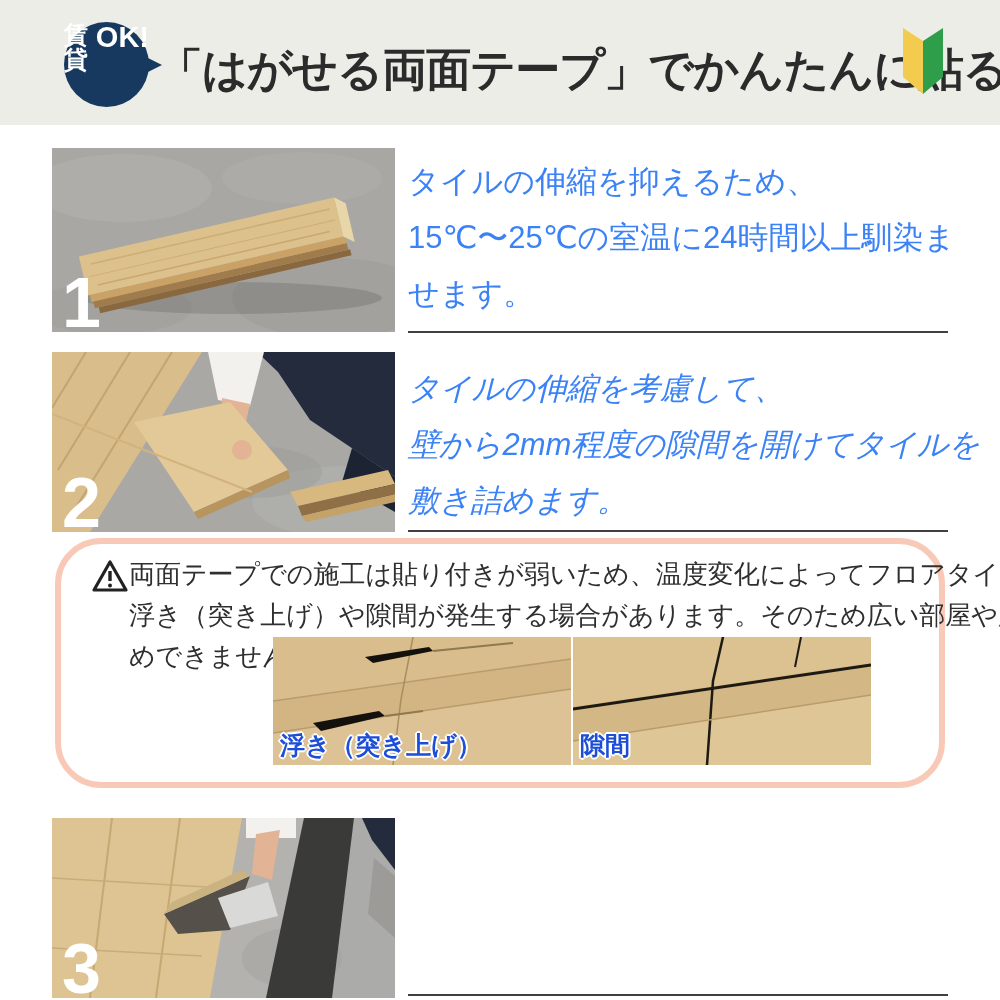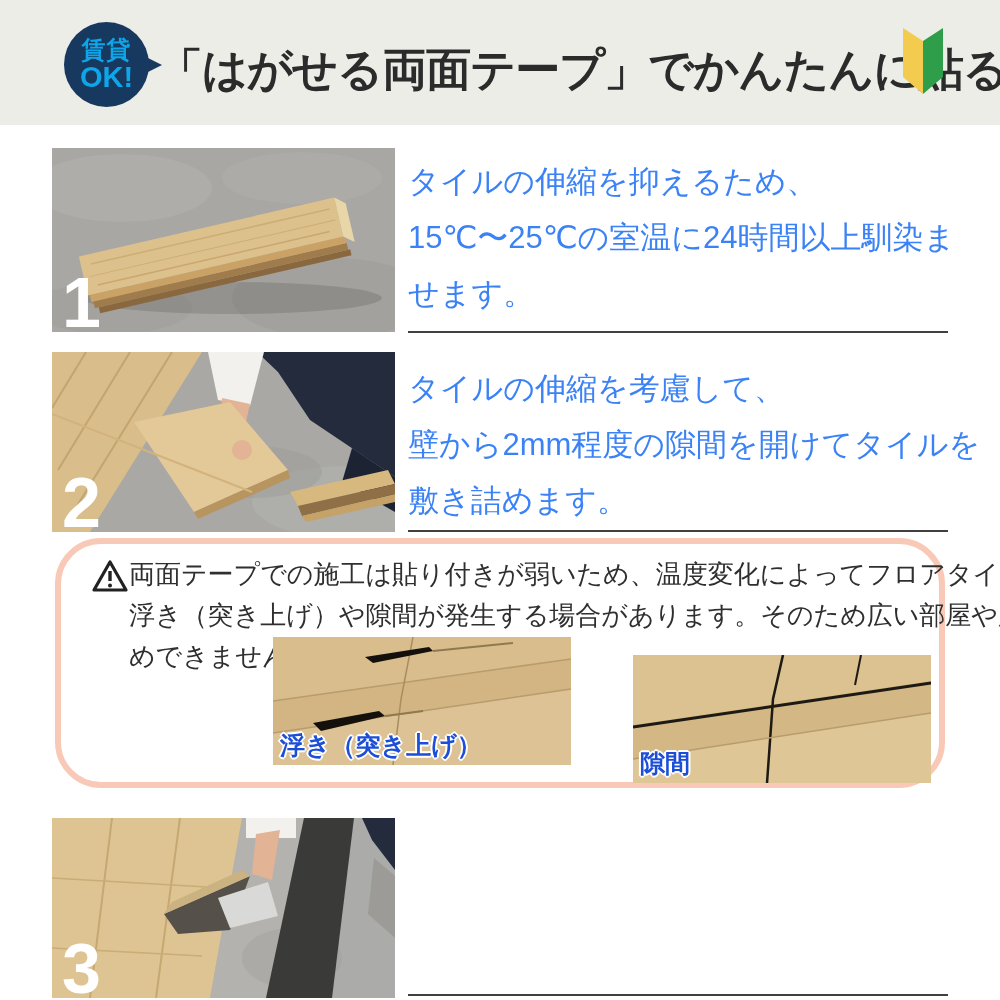--- a/index.html
+++ b/index.html
@@ -8,22 +8,22 @@
     font-family:"Liberation Sans","DejaVu Sans",sans-serif;
     background:#ffffff; position:relative; overflow:hidden;
   }
   .page { position:absolute; inset:0; width:1000px; height:1000px; background:#ffffff; }
 
   
   .header { position:absolute; left:0; top:0; width:1000px; height:125px; background:#ecede7; }
   .badge {
     position:absolute; left:64px; top:22px; width:85px; height:85px;
     background:#17395f; border-radius:50%;
-    display:flex; flex-direction:column; align-items:center; justify-content:center;
-    color:#0ea5e9; font-weight:bold; line-height:1.05; z-index:2;
+    display:flex; flex-direction:row; justify-content:center;
+    color:#ffffff; font-weight:bold; line-height:1.05; z-index:2;
   }
   .badge .b1 { font-size:24px; letter-spacing:1px; }
   .badge .b2 { font-size:29px; }
   .badge-tail {
     position:absolute; left:144px; top:56px; width:0; height:0; z-index:1;
     border-top:9px solid transparent; border-bottom:9px solid transparent;
     border-left:18px solid #17395f;
   }
   .title {
     position:absolute; left:158px; top:40px; width:760px;
@@ -49,21 +49,21 @@
     position:absolute; left:55px; top:538px; width:890px; height:250px;
     border:6px solid #f8c9b6; border-radius:46px; background:#ffffff;
   }
   .warn-icon { position:absolute; left:30px; top:14px; }
   .warn-text {
     position:absolute; left:68px; top:10px; width:800px;
     font-size:26px; line-height:41px; color:#2f2f2f; white-space:pre;
   }
   .warn-photo { position:absolute; top:93px; width:298px; height:128px; overflow:hidden; }
   .warn-photo.p1 { left:212px; }
-  .warn-photo.p2 { left:572px;margin-top:18px; }
+  .warn-photo.p2 { left:512px; }
   .warn-label {
     position:absolute; left:7px; bottom:3px;
     font-size:25px; font-weight:bold; color:#1d4ed8; white-space:pre;
     text-shadow:-2px 0 0 #fff, 2px 0 0 #fff, 0 -2px 0 #fff, 0 2px 0 #fff,
                 -1px -1px 0 #fff, 1px 1px 0 #fff, -1px 1px 0 #fff, 1px -1px 0 #fff;
   }
 </style>
 </head>
 <body>
 
@@ -124,21 +124,21 @@
       <polygon points="82,70 178,50 236,118 142,160" fill="#e3c997"></polygon>
       <polygon points="142,160 236,118 238,126 146,167" fill="#b8955f"></polygon>
       <line x1="118,62" y1="62" x2="200" y2="140" stroke="#d2b37e" stroke-width="2"></line>
       <circle cx="190" cy="98" r="10" fill="#e2b394"></circle>
       <polygon points="238,140 336,118 343,132 246,154" fill="#d7b97f"></polygon>
       <polygon points="246,154 343,132 343,142 250,164" fill="#8f6f45"></polygon>
       <polygon points="250,164 343,142 343,150 254,170" fill="#c4a268"></polygon>
     </svg>
     <div class="step-num">2</div>
   </div>
-  <div class="step-text" style="top:361px;">タイルの伸縮を考慮して、
+  <div class="step-text" style="top:361px;font-style:italic;">タイルの伸縮を考慮して、
 壁から2mm程度の隙間を開けてタイルを
 敷き詰めます。</div>
   <div class="rule" style="top:530px;"></div>
 
   <div class="warnbox">
     <svg class="warn-icon" width="38" height="36" viewBox="0 0 38 36">
       <path d="M19 4 L35 32 H3 Z" fill="none" stroke="#222222" stroke-width="3.2" stroke-linejoin="round"></path>
       <line x1="19" y1="13" x2="19" y2="23" stroke="#222222" stroke-width="3.4"></line>
       <circle cx="19" cy="27.6" r="2" fill="#222222"></circle>
     </svg>

